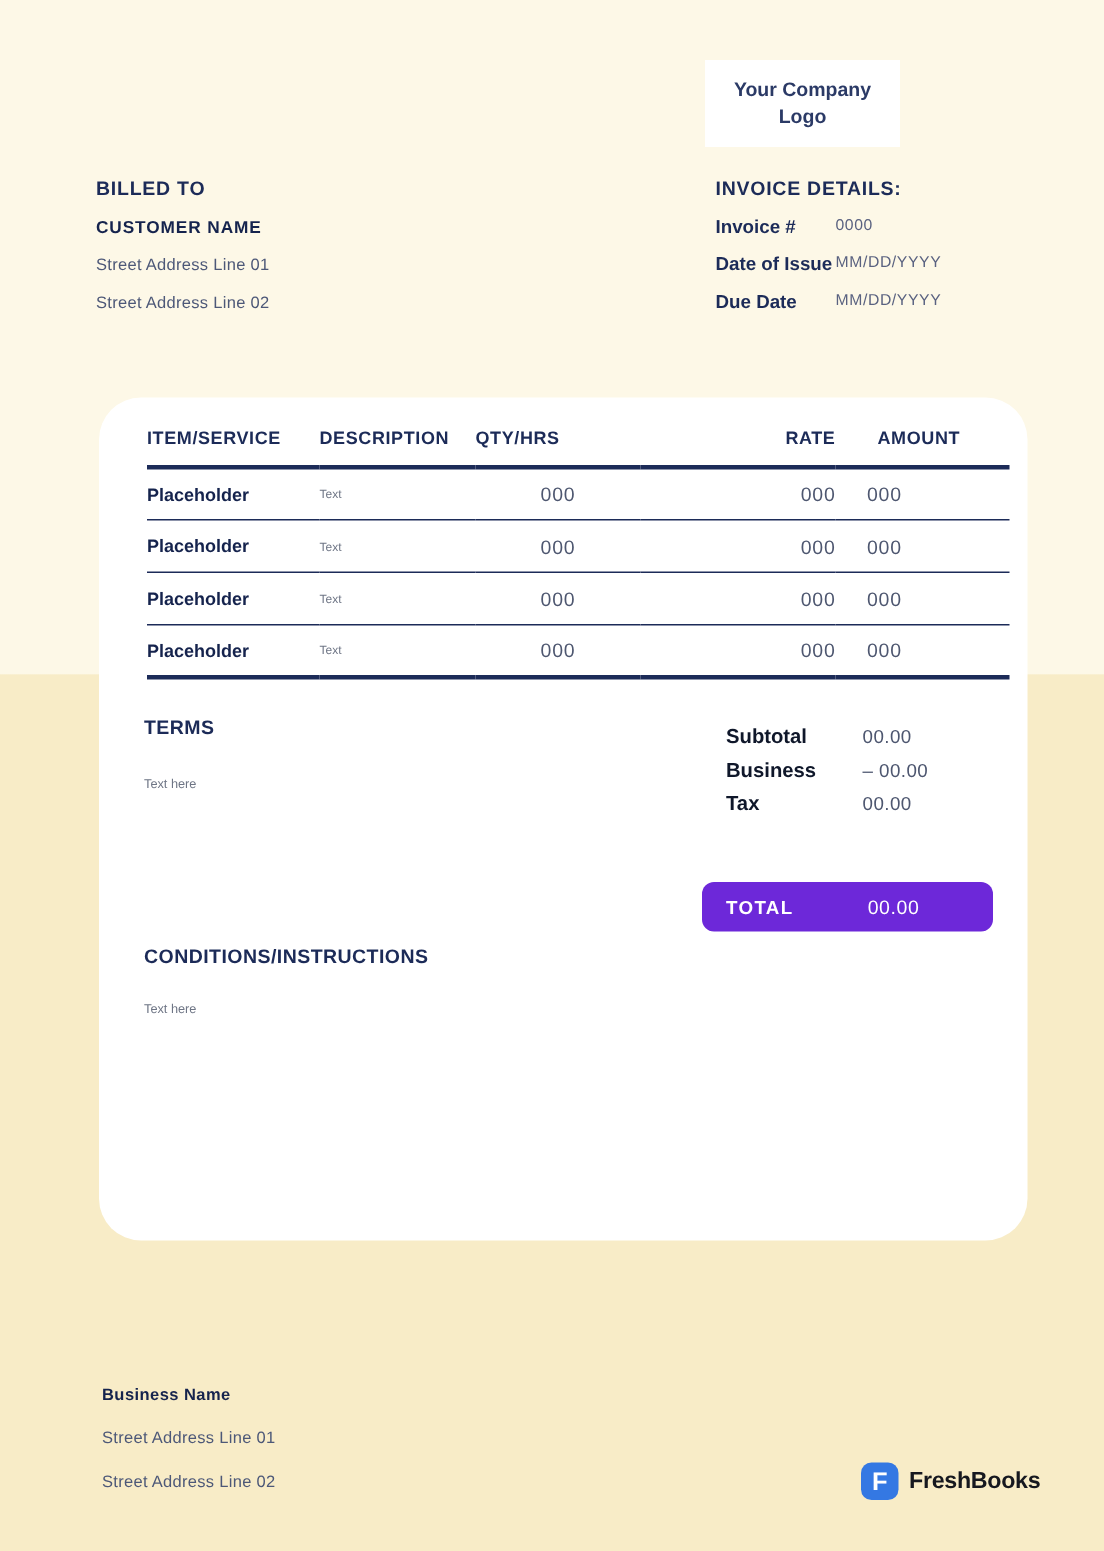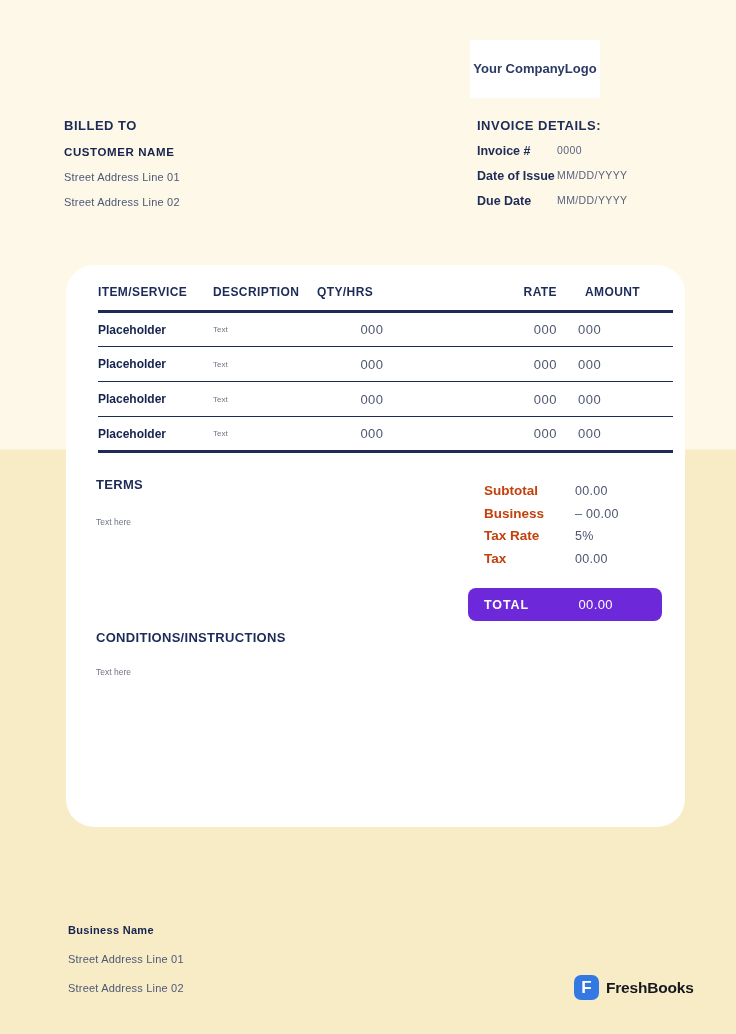--- a/index.html
+++ b/index.html
@@ -15,21 +15,21 @@
   }
 
   
   .title {
     position:absolute; left:62px; top:36px;
     font-size:57px; font-weight:700; letter-spacing:-1px; color:#1c2b58;
   }
   .logo-box {
     position:absolute; left:470px; top:40px; width:130px; height:58px;
     background:#ffffff;
-    display:flex; align-items:center; justify-content:center;
+    display:flex; flex-direction:column; align-items:center; justify-content:center;
     font-size:13px; font-weight:700; color:#2b3a66; line-height:1.35; text-align:center;
   }
 
   
   .billed-to { position:absolute; left:64px; top:118px; }
   .section-heading { font-size:13px; font-weight:700; letter-spacing:.5px; color:#1c2b58; }
   .customer-name { margin-top:13px; font-size:11.5px; font-weight:700; letter-spacing:.6px; color:#15234d; }
   .addr { margin-top:13px; font-size:11px; color:#4d5878; letter-spacing:.2px; }
 
   .invoice-details { position:absolute; left:477px; top:118px; }
@@ -57,21 +57,21 @@
   td.item-qty { text-align:center; font-size:13px; color:#4e5770; letter-spacing:.5px; }
   td.item-rate { text-align:right; font-size:13px; color:#4e5770; letter-spacing:.5px; }
   td.item-amount { text-align:left; padding-left:21px; font-size:13px; color:#4e5770; letter-spacing:.5px; }
 
   .terms { position:absolute; left:30px; top:212px; }
   .block-heading { font-size:13px; font-weight:700; letter-spacing:.3px; color:#1c2b58; }
   .block-body { margin-top:25px; font-size:8.5px; color:#6e7585; }
 
   .totals { position:absolute; left:418px; top:218px; width:190px; }
   .totals-row { display:flex; align-items:baseline; height:22.5px; }
-  .totals-label { width:91px; font-size:13.5px; font-weight:700; color:#c2410c; }
+  .totals-label { width:91px; font-size:13.5px; font-weight:700; color:#0f172a; }
   .totals-value { font-size:12.5px; color:#4e5770; letter-spacing:.3px; }
 
   .total-bar {
     position:absolute; left:402px; top:323px; width:194px; height:33px;
     background:#6d28d9; border-radius:8px;
     display:flex; align-items:center; justify-content:space-between;
     padding:0 49px 0 16px; color:#ffffff;
   }
   .total-label { font-size:12.5px; font-weight:700; letter-spacing:.9px; }
   .total-value { font-size:13px; letter-spacing:.4px; }
@@ -185,24 +185,20 @@
     <div class="totals">
       <div class="totals-row">
         <span class="totals-label">Subtotal</span>
         <span class="totals-value">00.00</span>
       </div>
       <div class="totals-row">
         <span class="totals-label">Business</span>
         <span class="totals-value">– 00.00</span>
       </div>
       <div class="totals-row">
-        <span class="totals-label">Tax Rate</span>
-        <span class="totals-value">5%</span>
-      </div>
-      <div class="totals-row">
         <span class="totals-label">Tax</span>
         <span class="totals-value">00.00</span>
       </div>
     </div>
 
     <div class="total-bar">
       <span class="total-label">TOTAL</span>
       <span class="total-value">00.00</span>
     </div>
 

